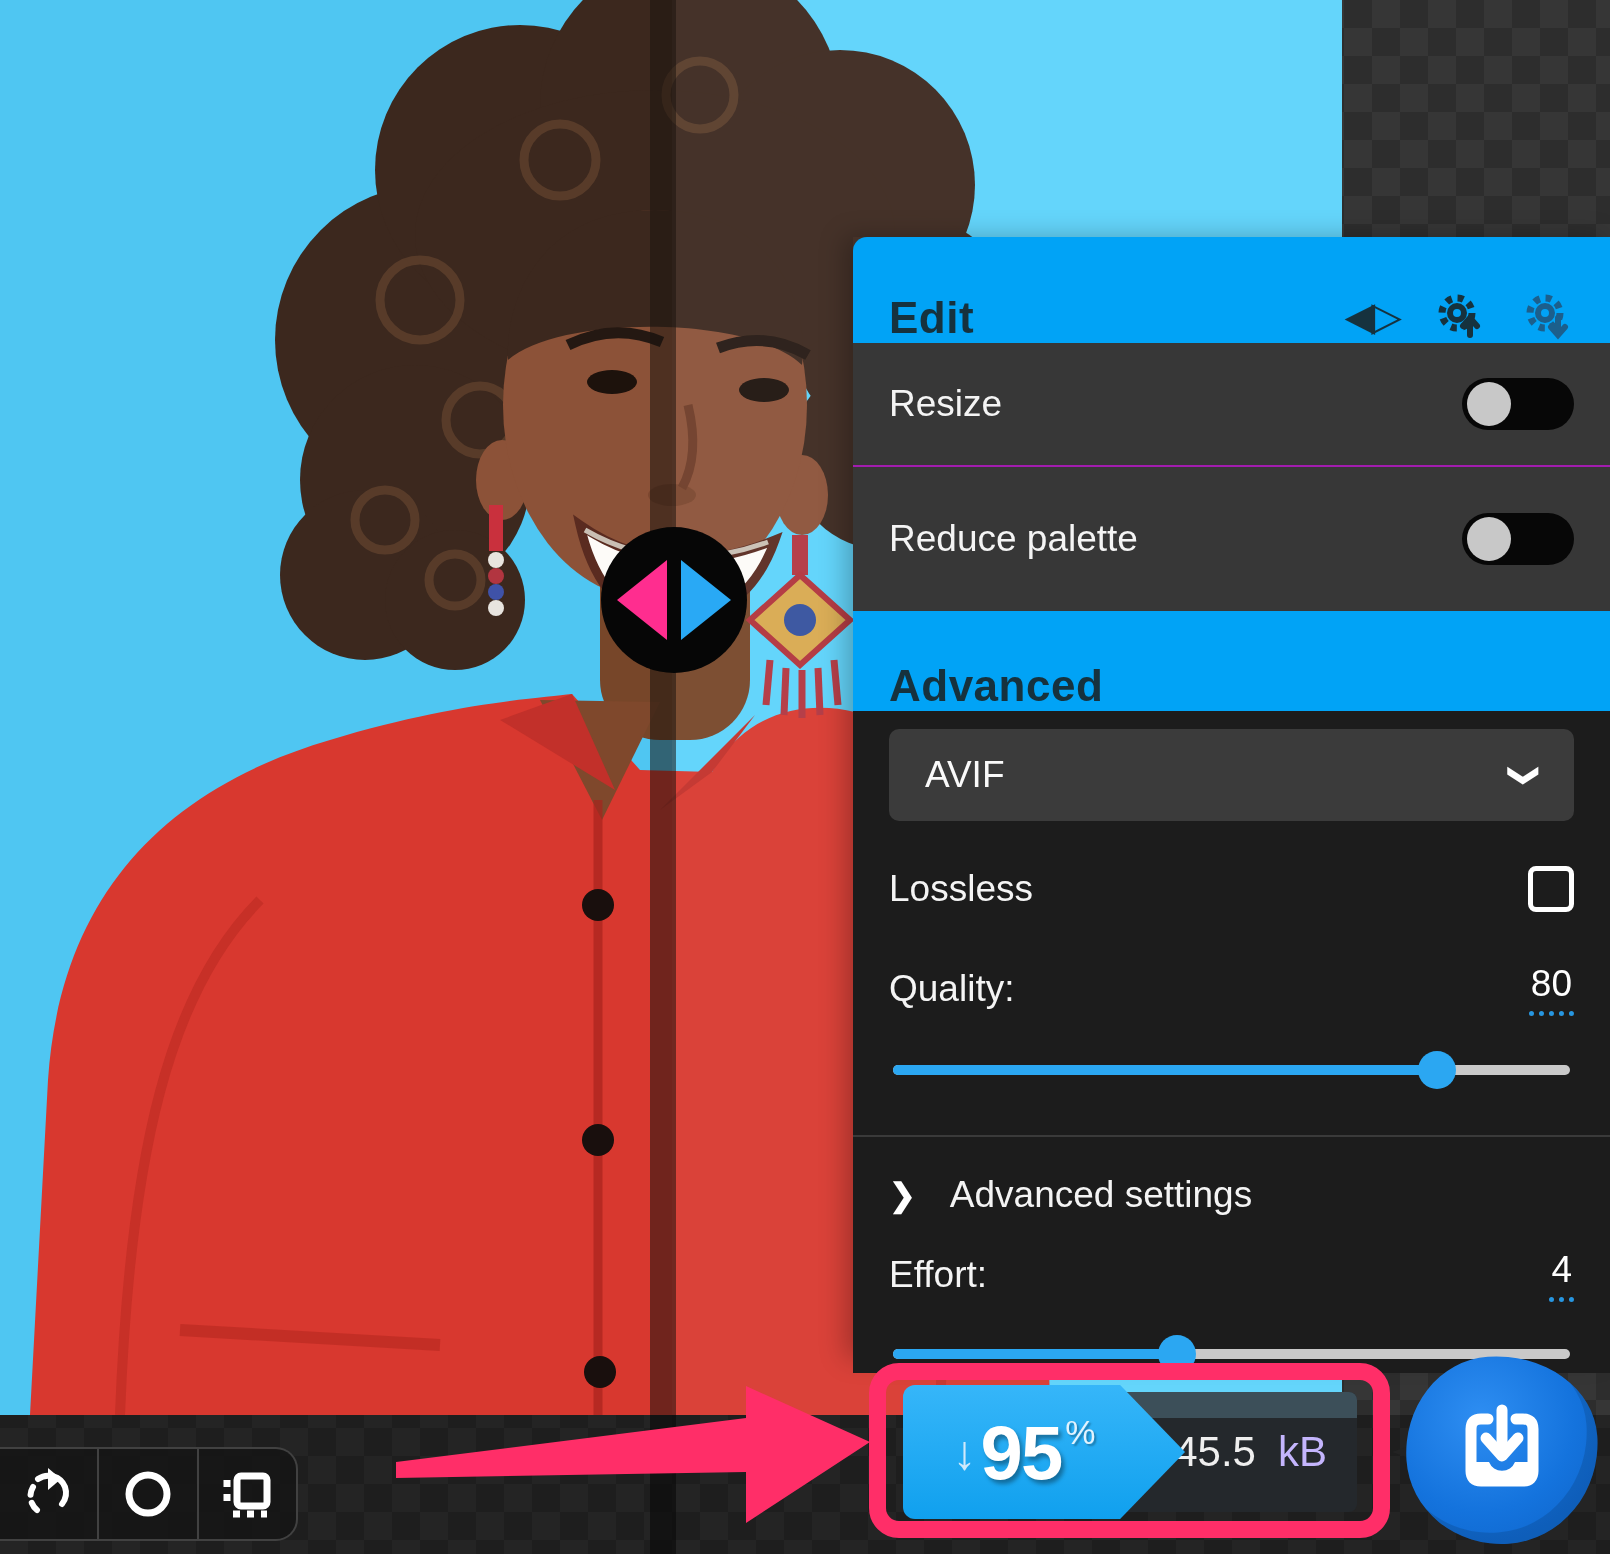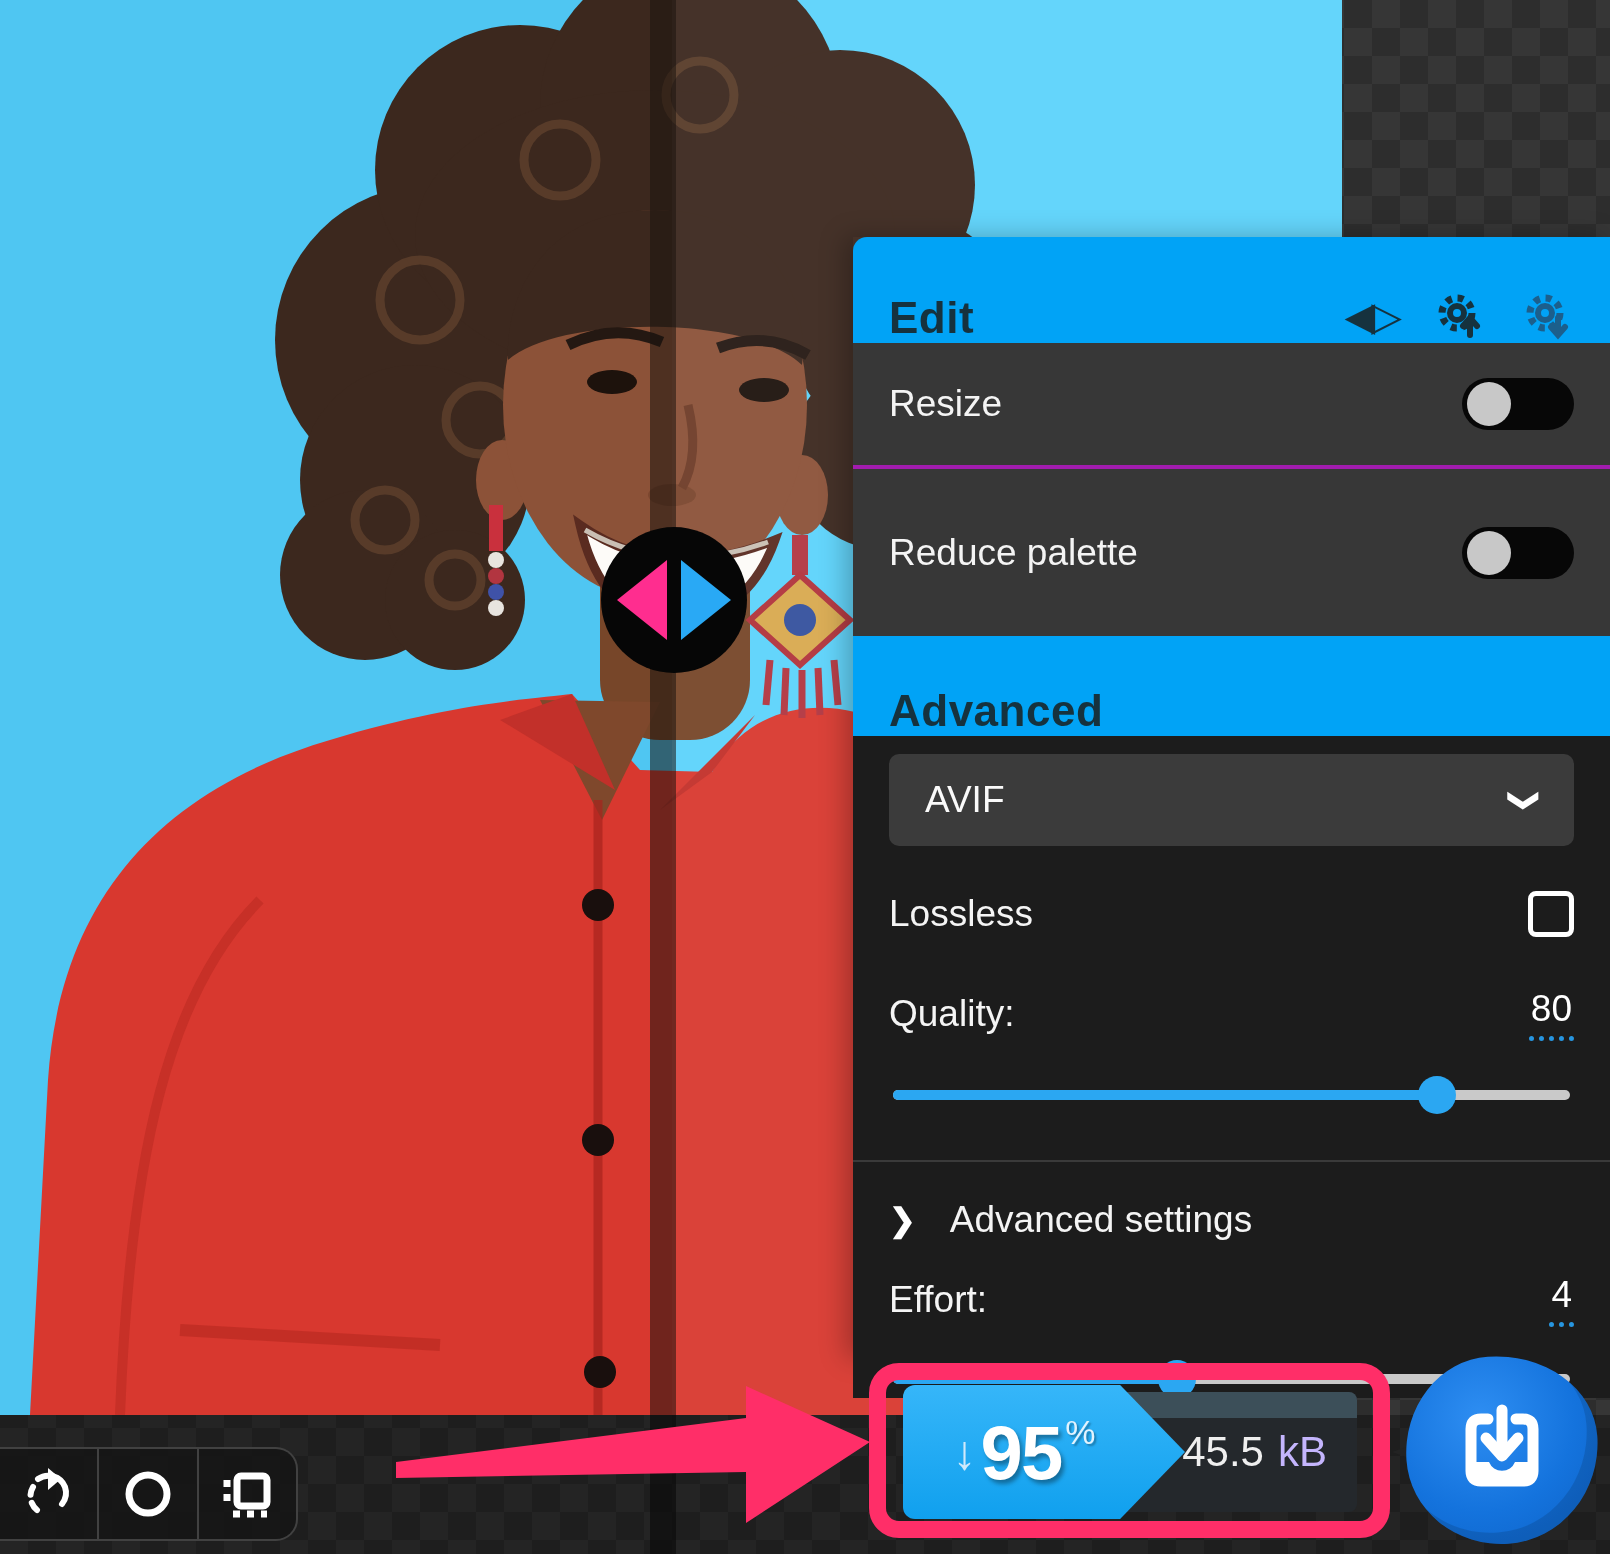--- a/index.html
+++ b/index.html
@@ -49,22 +49,22 @@
   .p-head.compress-head{height:100px;}
   .p-head h2{margin:0;font-size:44px;font-weight:bold;letter-spacing:.5px;}
   .head-icons{margin-left:auto;display:flex;align-items:center;gap:34px;}
   .icon-btn{background:none;border:none;padding:0;cursor:pointer;display:flex;align-items:center;}
   .compare-glyphs{font-size:40px;color:#16323e;letter-spacing:-4px;}
 
   .row{
     height:124px;background:#373737;color:#f4f4f4;font-size:37px;
     display:flex;align-items:center;padding:0 36px;flex:0 0 auto;
   }
-  .row.first-row{border-bottom:4px solid #a21caf;height:122px;}
-  .row.second-row{height:167px;}
+  .row.first-row{border-bottom:2px solid #a21caf;height:122px;}
+  .row.second-row{height:144px;}
   .toggle{
     margin-left:auto;width:112px;height:52px;border-radius:27px;background:#070707;
     border:none;position:relative;cursor:pointer;flex:0 0 auto;
   }
   .toggle .knob{position:absolute;left:5px;top:4px;width:44px;height:44px;border-radius:50%;background:#c8c8c8;}
 
   .c-body{flex:1;background:#1c1c1c;padding:18px 36px 0;box-sizing:border-box;color:#f4f4f4;}
   .select{
     height:92px;background:#3b3b3b;border-radius:10px;display:flex;align-items:center;
     padding:0 36px;font-size:37px;color:#fafafa;border:none;width:100%;box-sizing:border-box;cursor:pointer;
@@ -103,21 +103,21 @@
     background:linear-gradient(180deg,#36b6f9,#10a0ee);
     clip-path:polygon(0 0,77% 0,100% 50%,77% 100%,0 100%);
     border-radius:12px 0 0 12px;
     display:flex;align-items:center;justify-content:center;padding-right:40px;box-sizing:border-box;
   }
   .down-arrow{font-size:48px;color:#cfe9fb;font-weight:bold;margin-right:4px;}
   .pct-num{font-size:76px;font-weight:800;color:#fff;text-shadow:3px 4px 4px rgba(0,0,0,.35);letter-spacing:-2px;}
   .pct-sign{font-size:34px;color:#e2f3fe;position:relative;top:-20px;margin-left:4px;text-shadow:2px 2px 2px rgba(0,0,0,.3);}
   .badge-size{
     position:absolute;left:282px;right:0;top:0;bottom:0;display:flex;align-items:center;
-    justify-content:flex-end;padding-right:30px;gap:14px;font-size:42px;
+    justify-content:flex-end;padding-right:30px;gap:22px;font-size:42px;
   }
   .size-val{color:#efefef;}
   .size-unit{color:#c4b5fd;}
   .annot-arrow{left:388px;top:1368px;width:500px;height:170px;pointer-events:none;}
   .blob-notch{left:1392px;top:1436px;width:0;height:0;border-top:16px solid transparent;border-bottom:16px solid transparent;border-right:46px solid #232323;}
   .download{
     left:1406px;top:1356px;width:192px;height:188px;border:none;cursor:pointer;padding:0;
     background:radial-gradient(circle at 40% 32%, #2e8ef2 0%, #1473dd 55%, #0d61c6 100%);
     border-radius:46% 54% 50% 50% / 52% 46% 54% 48%;
     transform:rotate(-4deg);

